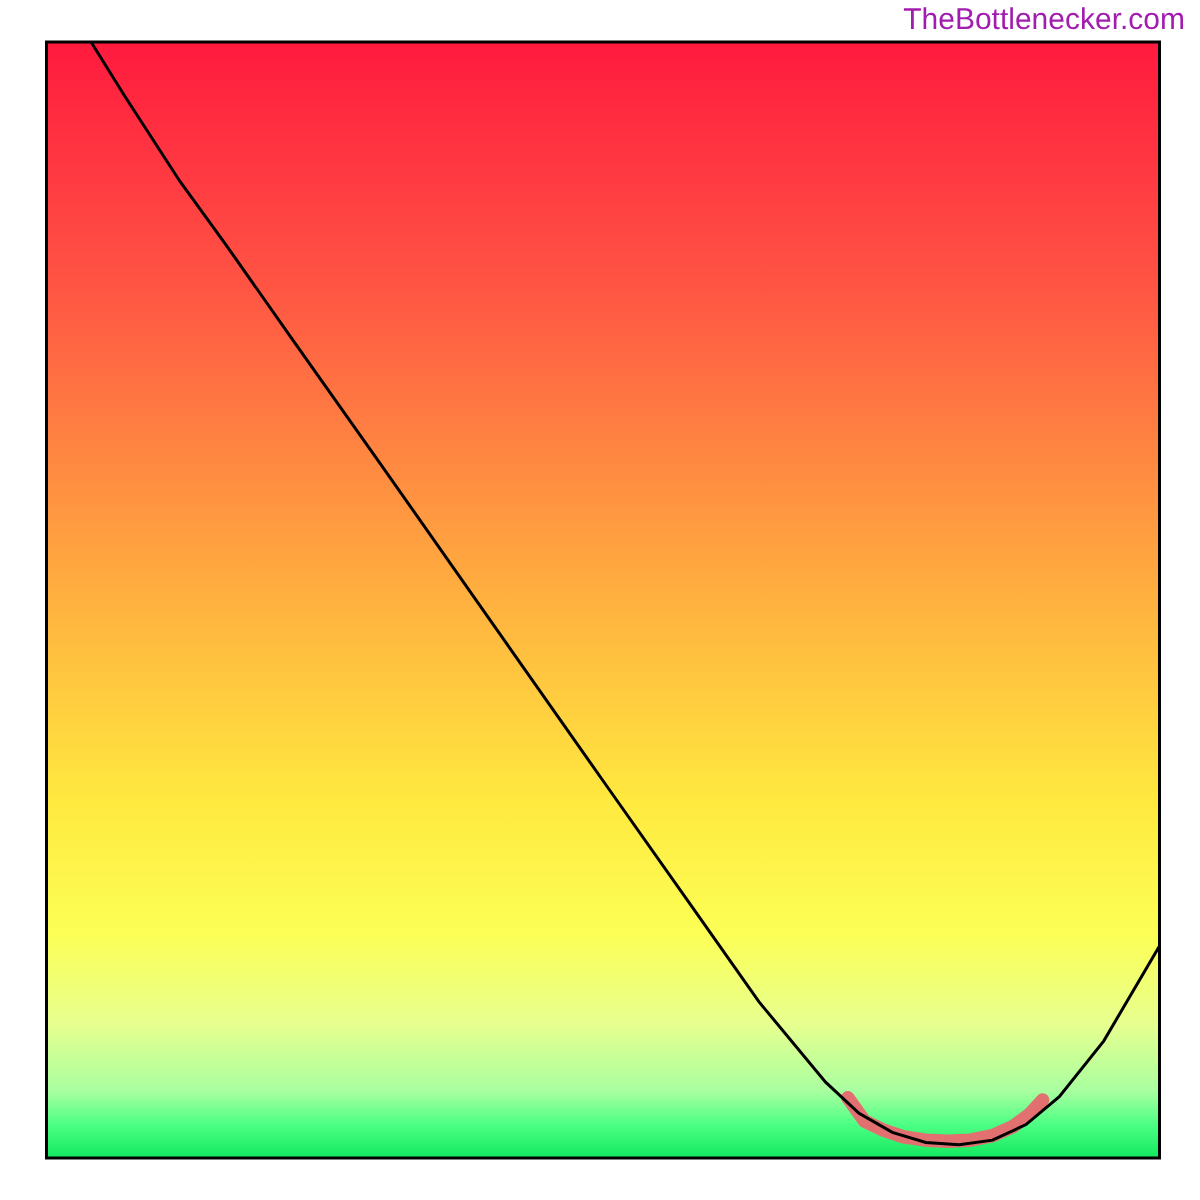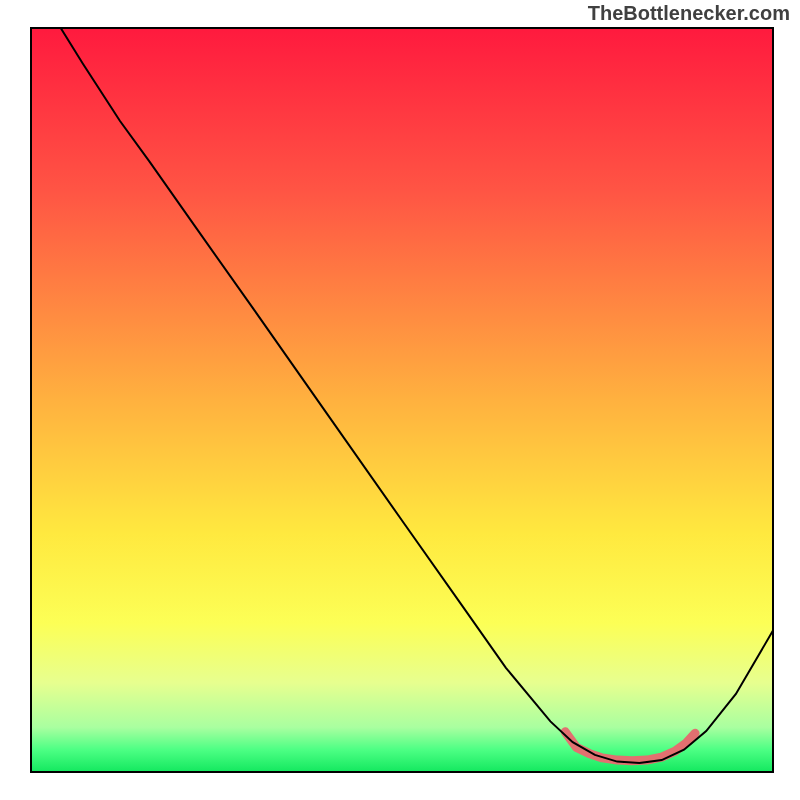--- a/index.html
+++ b/index.html
@@ -8,23 +8,23 @@
     width: 800px;
     height: 800px;
     background: #ffffff;
     font-family: Arial, sans-serif;
     position: relative;
   }
   .watermark {
     position: absolute;
     top: 2px;
     right: 10px;
-    color: #404040;
+    color: #a21caf;
     font-size: 20px;
-    font-weight: bold;
+    font-weight: normal;
     z-index: 10;
     margin-left: 28px;
   }
   .chart {
     position: absolute;
     top: 0;
     left: 0;
     width: 800px;
     height: 800px;
   }

